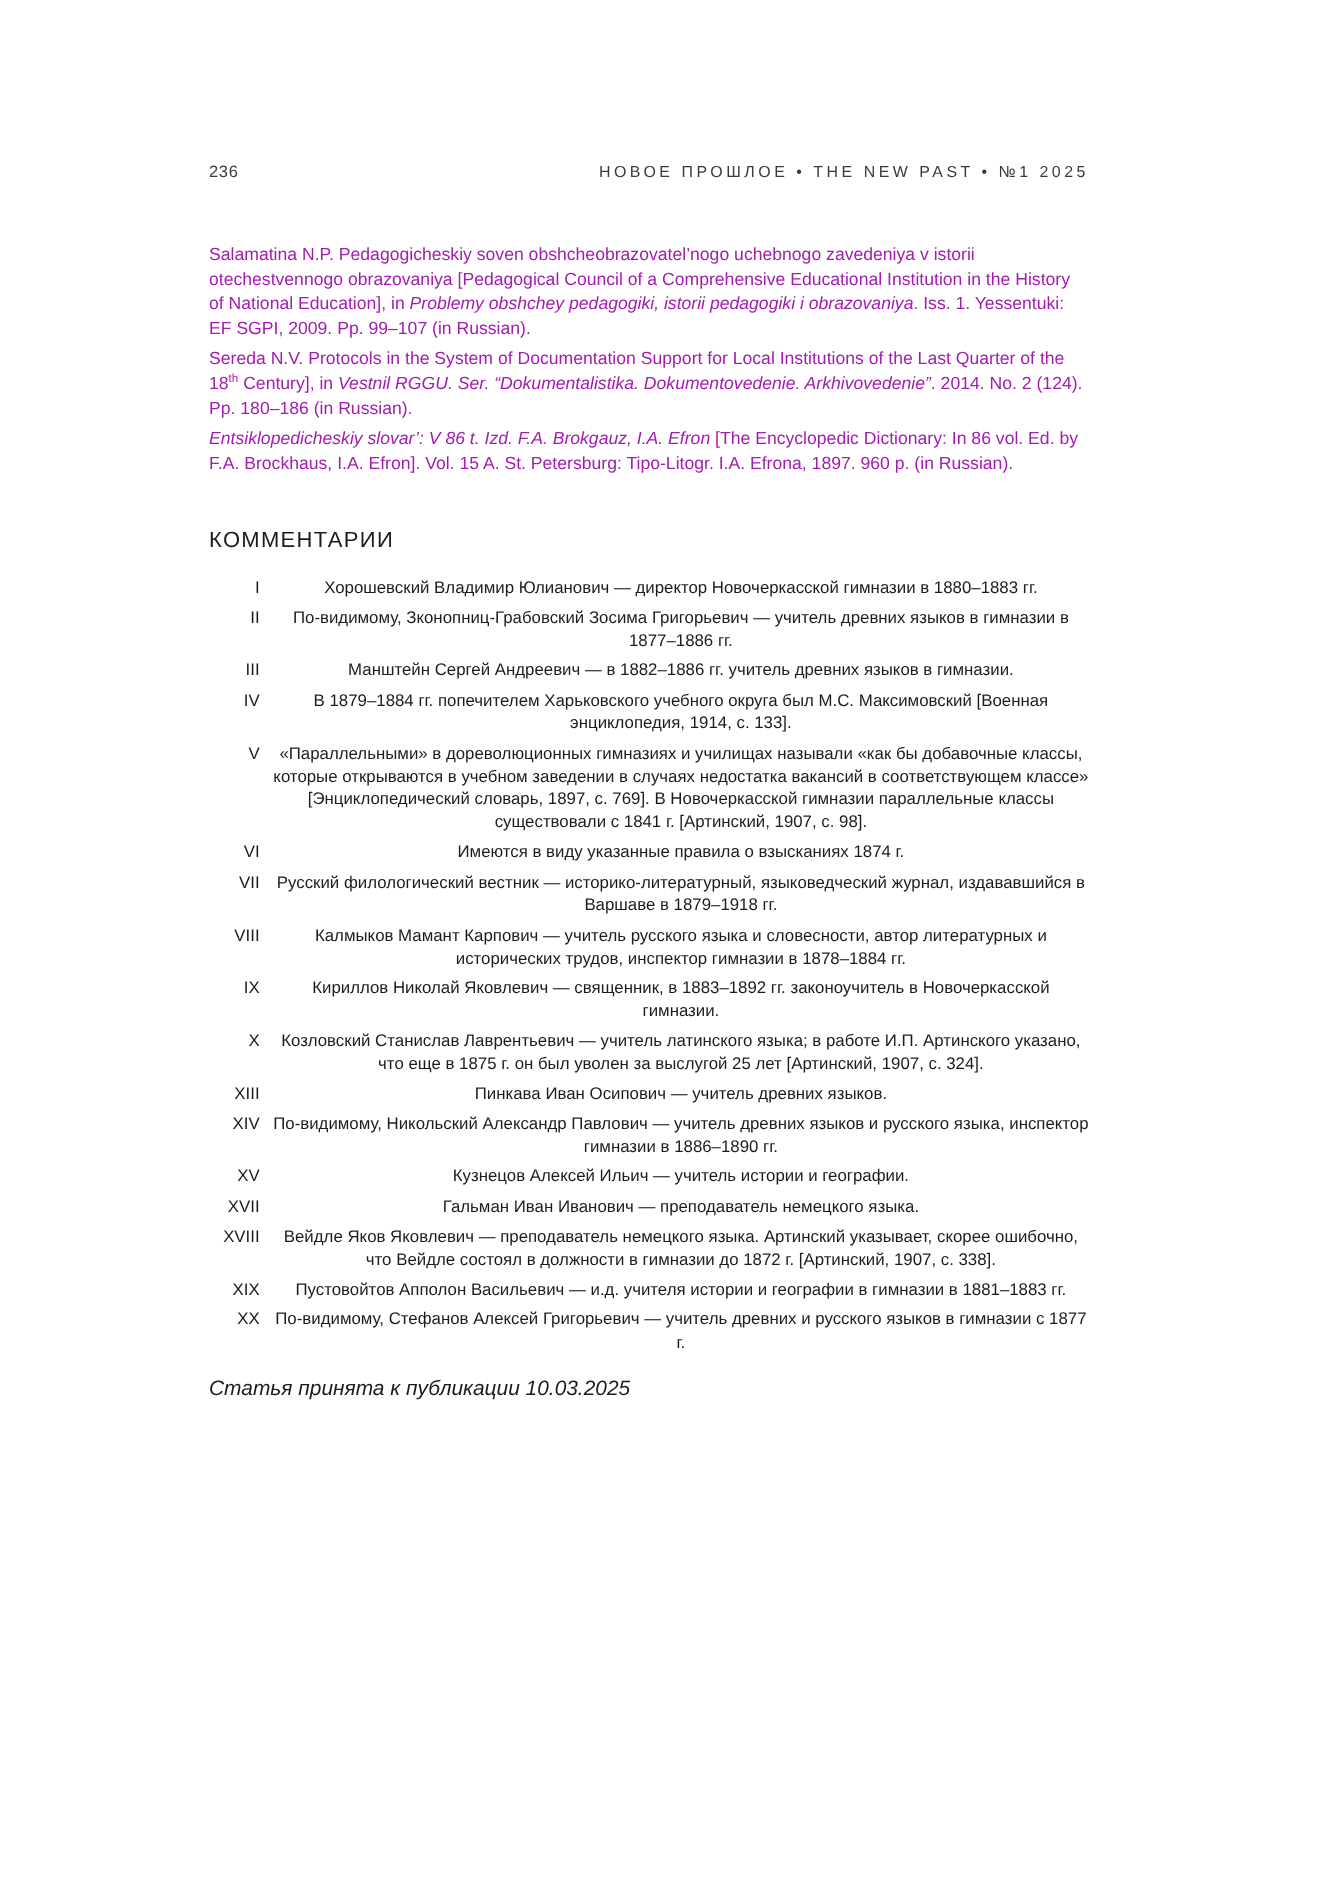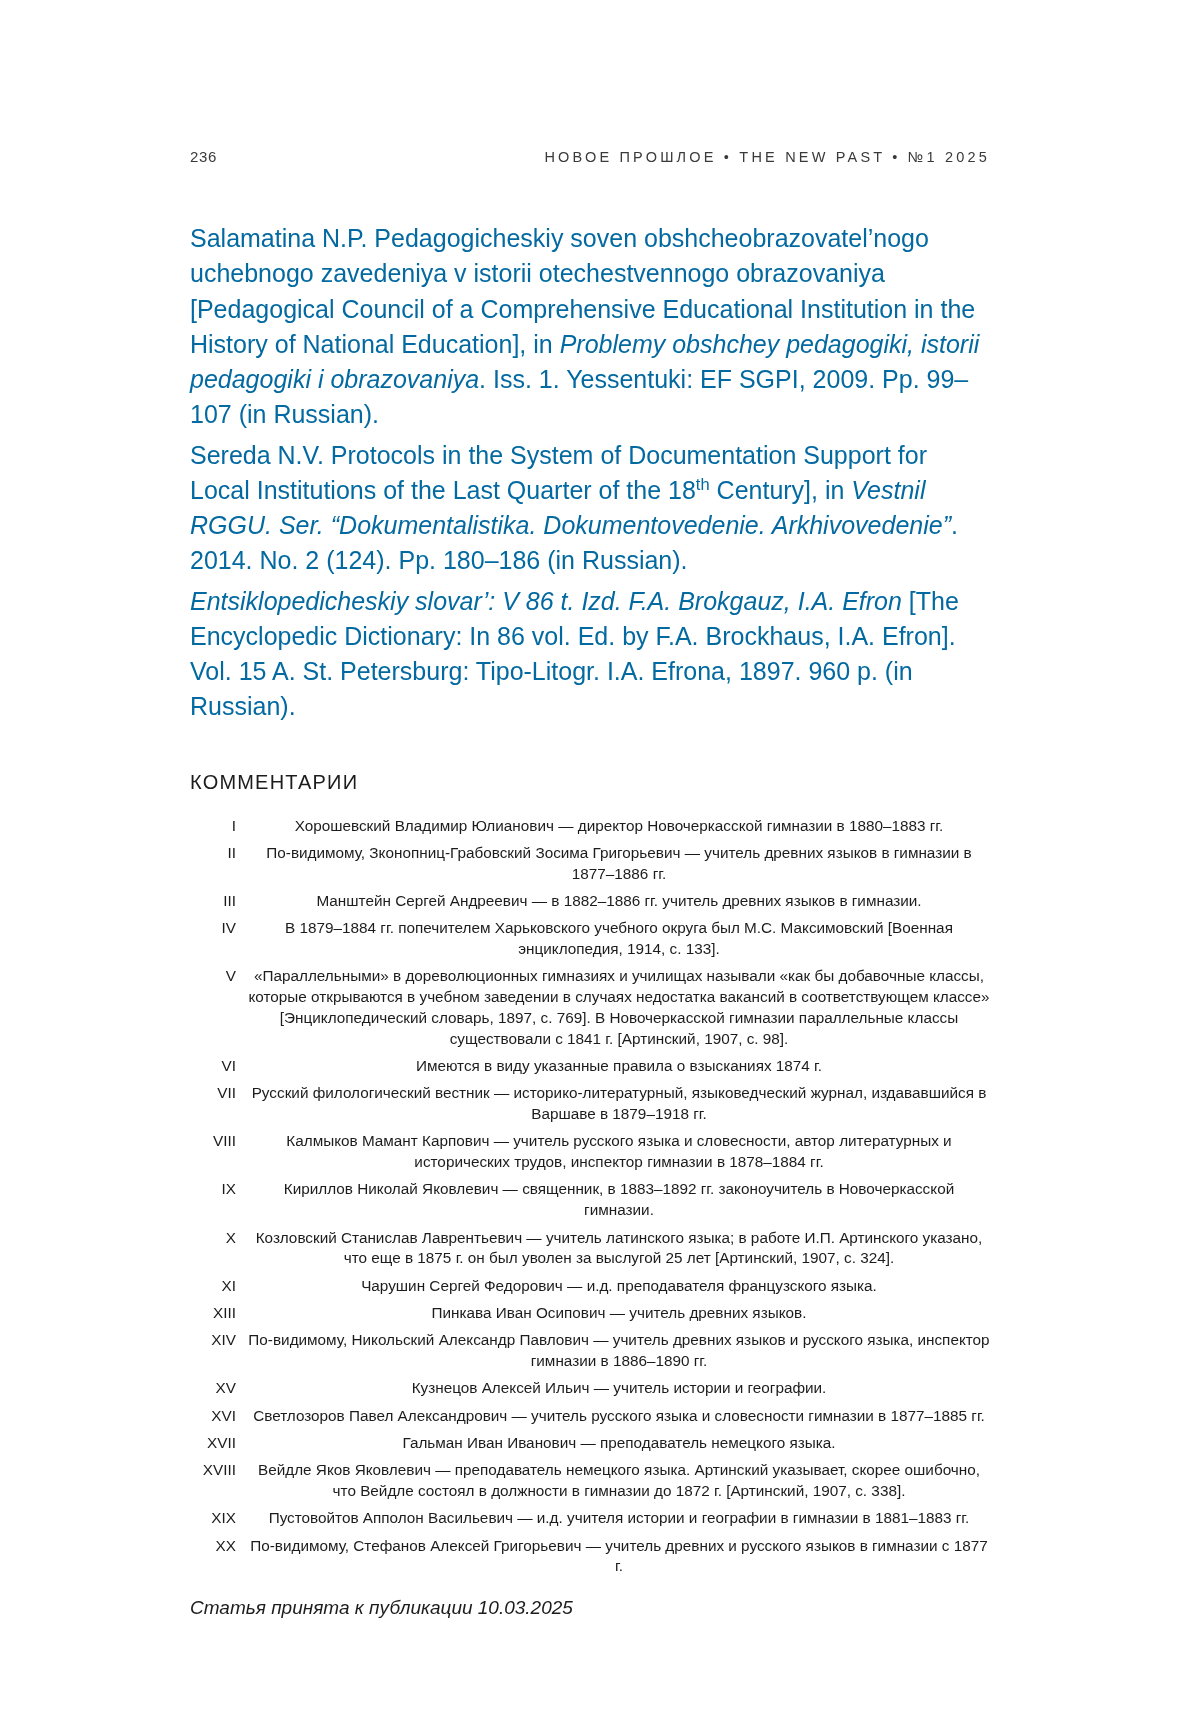--- a/index.html
+++ b/index.html
@@ -44,23 +44,23 @@
     margin-left: auto;
     font-size: 14.5px;
     letter-spacing: 0.22em;
     color: #3a3a3a;
     white-space: nowrap;
     text-align: center;
   }
 
   
   .refs {
-    font-size: 25px;
+    font-size: 16px;
     line-height: 1.41;
-    color: #0369a1;
+    color: #a21caf;
   }
   .ref {
     margin-bottom: 5px;
     text-indent: 0;
   }
   .ref i, .it {
     font-style: italic;
   }
   sup {
     font-size: 0.66em;
@@ -162,40 +162,32 @@
         </div>
         <div class="note">
           <div class="num">IX</div>
           <div class="txt">Кириллов Николай Яковлевич — священник, в 1883–1892 гг. законоучитель в Новочеркасской гимназии.</div>
         </div>
         <div class="note">
           <div class="num">X</div>
           <div class="txt">Козловский Станислав Лаврентьевич — учитель латинского языка; в работе И.П. Артинского указано, что еще в 1875 г. он был уволен за выслугой 25 лет [Артинский, 1907, с. 324].</div>
         </div>
         <div class="note">
-          <div class="num">XI</div>
-          <div class="txt">Чарушин Сергей Федорович — и.д. преподавателя французского языка.</div>
-        </div>
-        <div class="note">
           <div class="num">XIII</div>
           <div class="txt">Пинкава Иван Осипович — учитель древних языков.</div>
         </div>
         <div class="note">
           <div class="num">XIV</div>
           <div class="txt">По-видимому, Никольский Александр Павлович — учитель древних языков и русского языка, инспектор гимназии в 1886–1890 гг.</div>
         </div>
         <div class="note">
           <div class="num">XV</div>
           <div class="txt">Кузнецов Алексей Ильич — учитель истории и географии.</div>
         </div>
         <div class="note">
-          <div class="num">XVI</div>
-          <div class="txt">Светлозоров Павел Александрович — учитель русского языка и словесности гимназии в 1877–1885 гг.</div>
-        </div>
-        <div class="note">
           <div class="num">XVII</div>
           <div class="txt">Гальман Иван Иванович — преподаватель немецкого языка.</div>
         </div>
         <div class="note">
           <div class="num">XVIII</div>
           <div class="txt">Вейдле Яков Яковлевич — преподаватель немецкого языка. Артинский указывает, скорее ошибочно, что Вейдле состоял в должности в гимназии до 1872 г. [Артинский, 1907, с. 338].</div>
         </div>
         <div class="note">
           <div class="num">XIX</div>
           <div class="txt">Пустовойтов Апполон Васильевич — и.д. учителя истории и географии в гимназии в 1881–1883 гг.</div>

